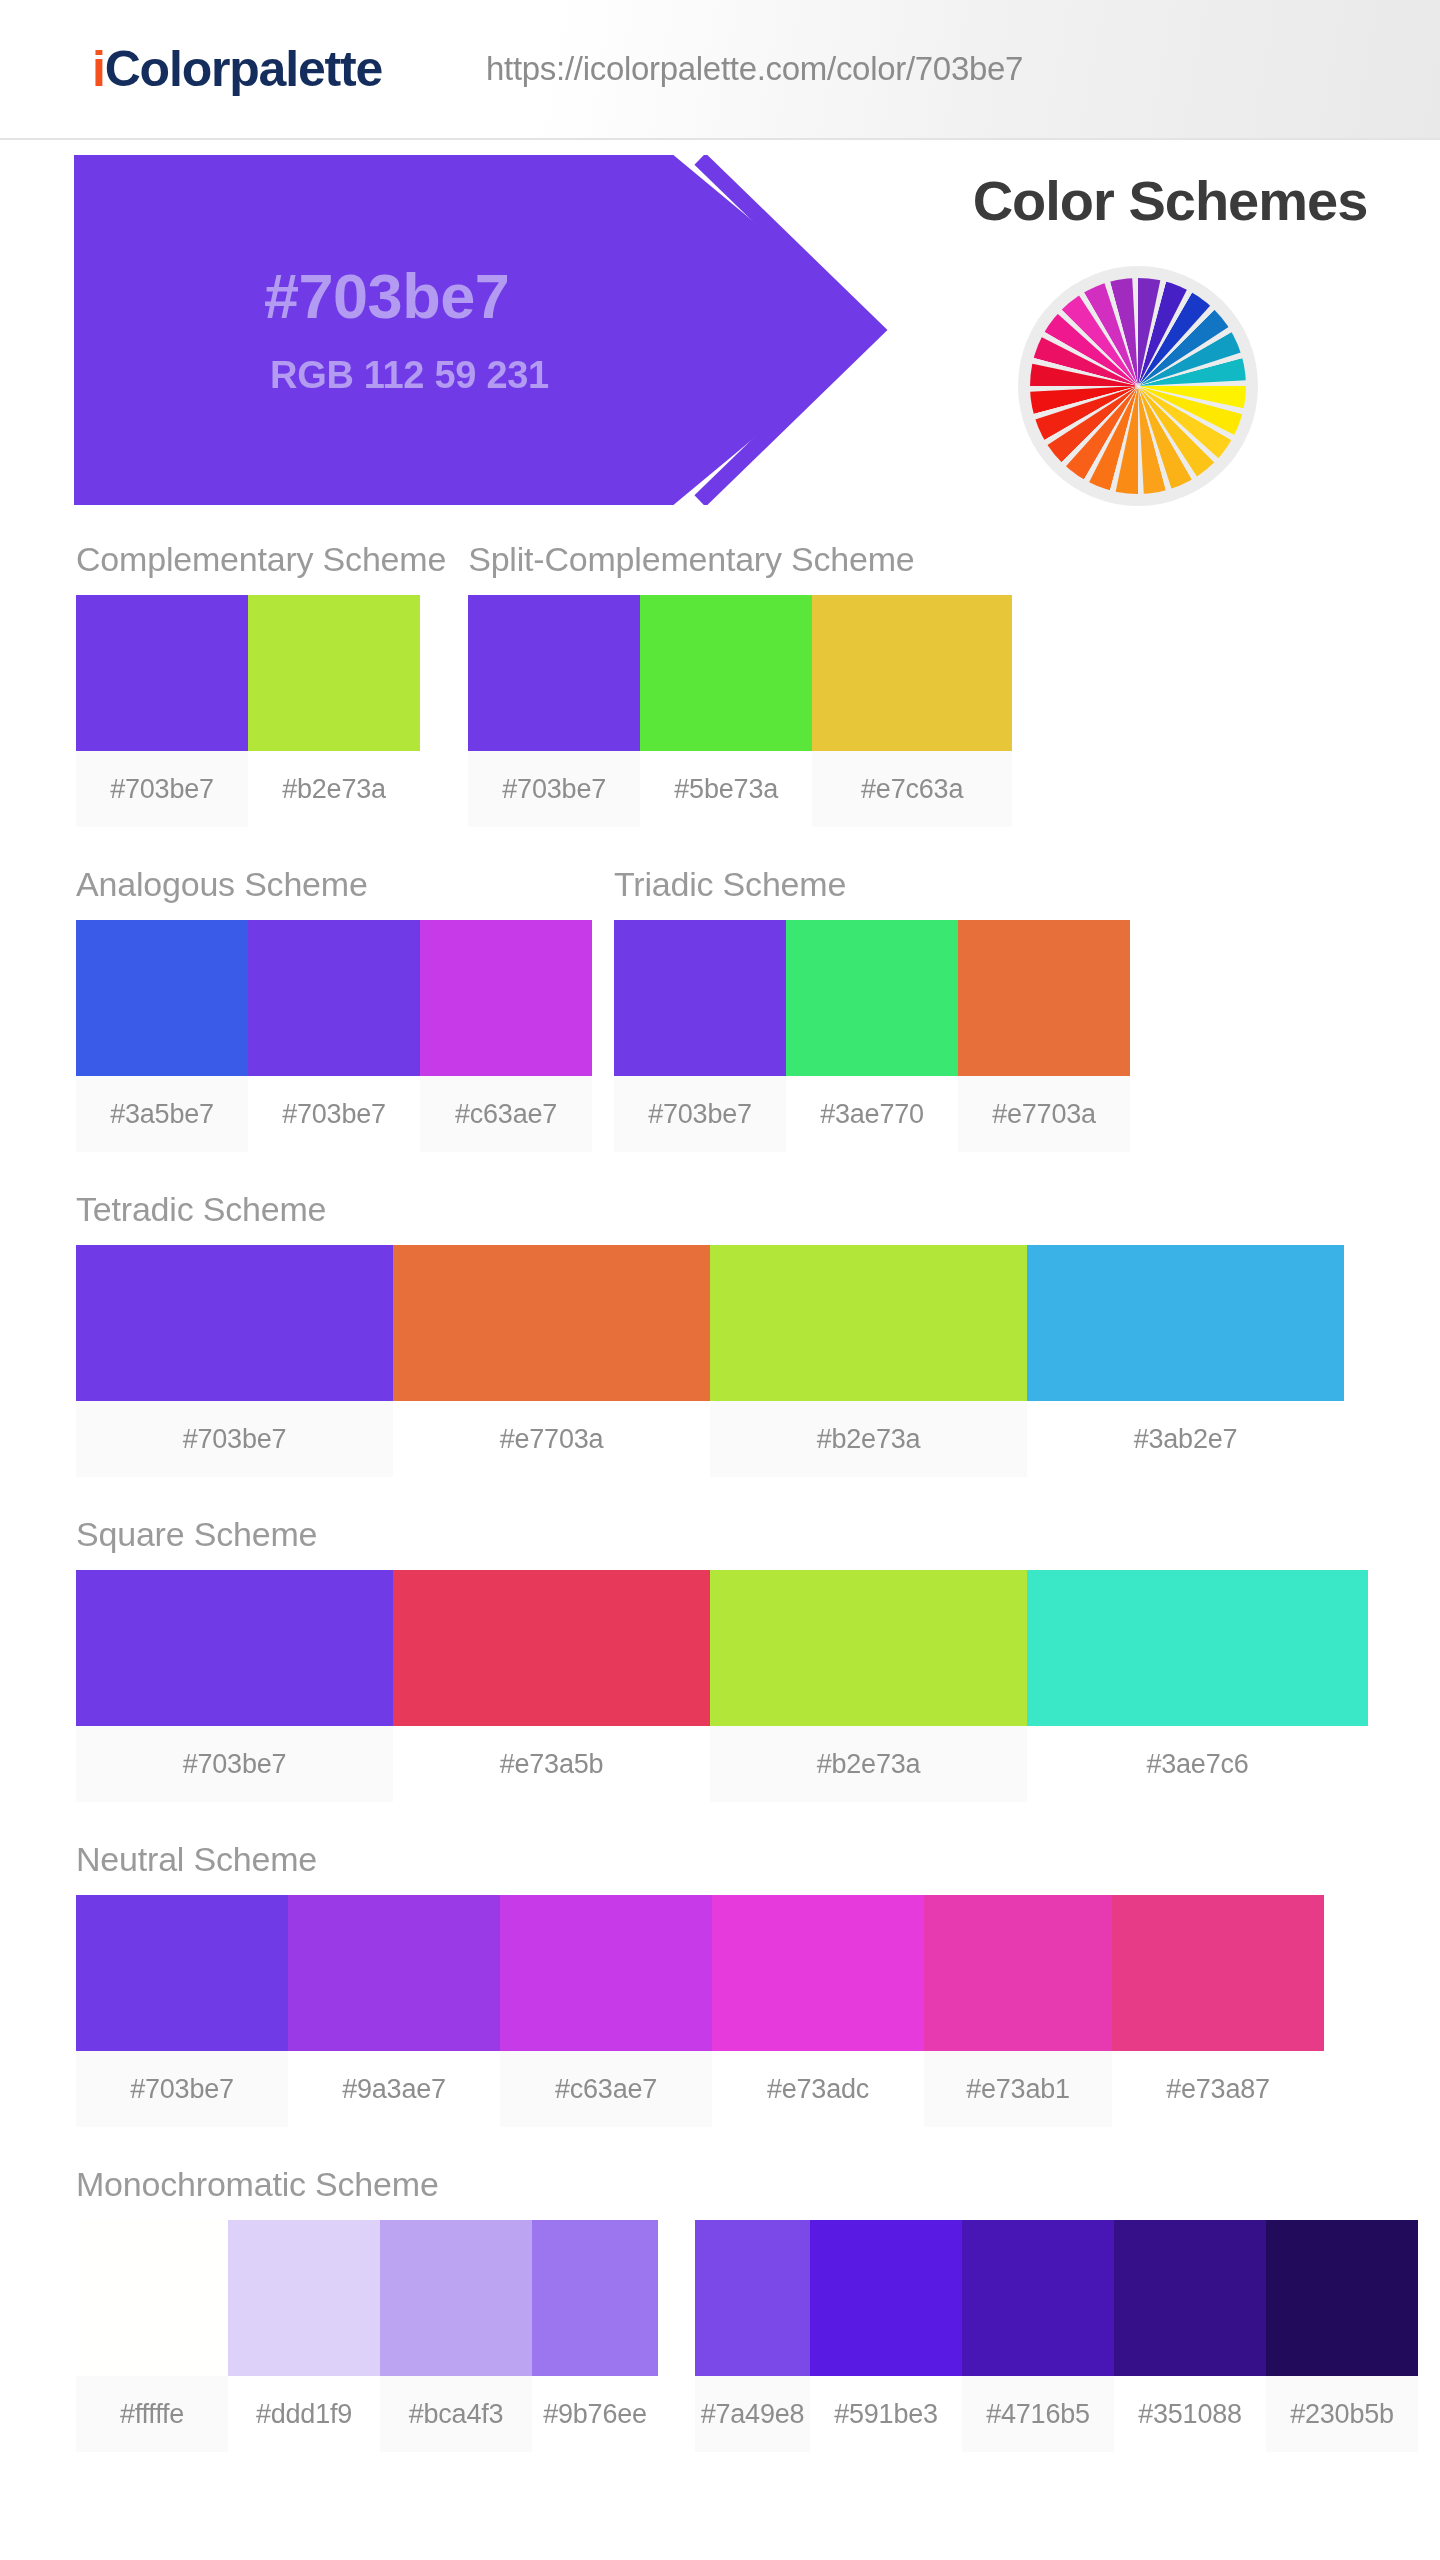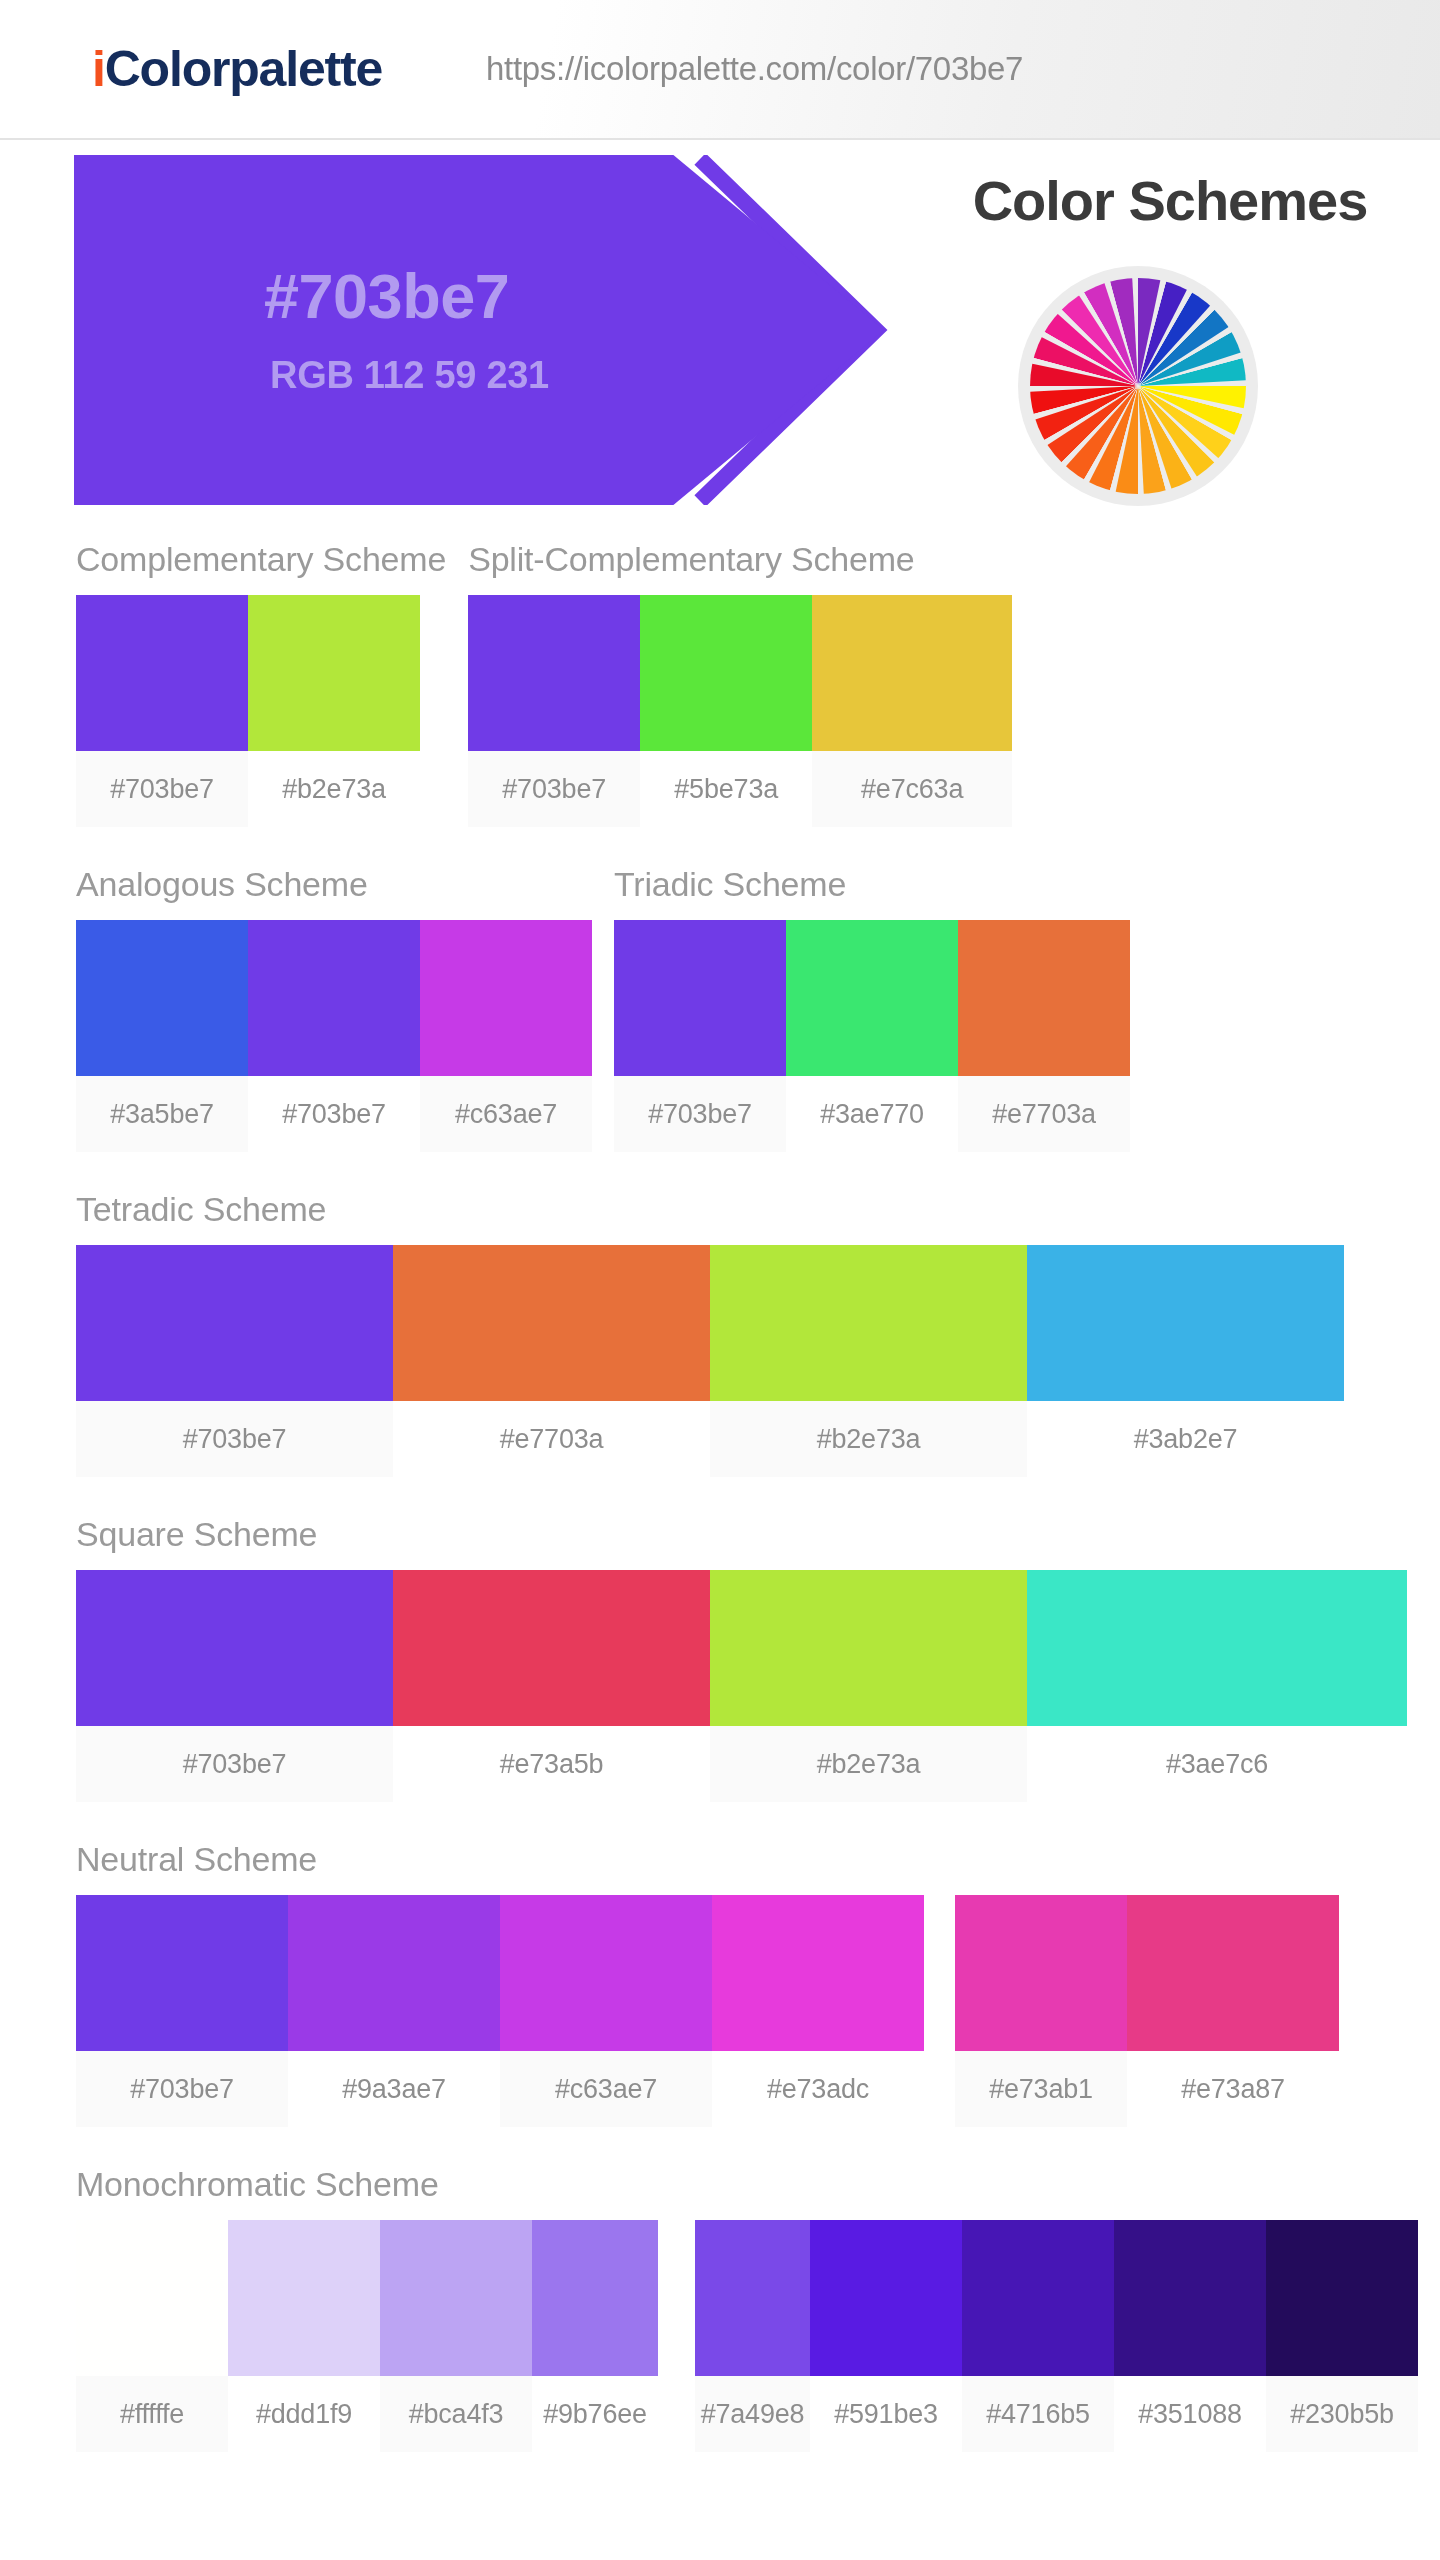--- a/index.html
+++ b/index.html
@@ -353,21 +353,21 @@
               <div class="swatch-label alt">#703be7</div>
             </div>
             <div class="swatch-col" style="width: 317px;">
               <div class="swatch-chip" style="background: rgb(231, 58, 91);"></div>
               <div class="swatch-label">#e73a5b</div>
             </div>
             <div class="swatch-col" style="width: 317px;">
               <div class="swatch-chip" style="background: rgb(178, 231, 58);"></div>
               <div class="swatch-label alt">#b2e73a</div>
             </div>
-            <div class="swatch-col" style="width: 380px;">
+            <div class="swatch-col" style="width: 341px;">
               <div class="swatch-chip" style="background: rgb(58, 231, 198);"></div>
               <div class="swatch-label">#3ae7c6</div>
             </div>
           </div>
         </div>
       </div>
       <div class="section-gap"></div>
       <div class="row">
         <div class="scheme">
           <div class="scheme-title">Neutral Scheme</div>
@@ -381,21 +381,21 @@
               <div class="swatch-label">#9a3ae7</div>
             </div>
             <div class="swatch-col" style="width: 212px;">
               <div class="swatch-chip" style="background: rgb(198, 58, 231);"></div>
               <div class="swatch-label alt">#c63ae7</div>
             </div>
             <div class="swatch-col" style="width: 212px;">
               <div class="swatch-chip" style="background: rgb(231, 58, 220);"></div>
               <div class="swatch-label">#e73adc</div>
             </div>
-            <div class="swatch-col" style="width: 172px; margin-left: 31px;">
+            <div class="swatch-col" style="width: 188px;">
               <div class="swatch-chip" style="background: rgb(231, 58, 177);"></div>
               <div class="swatch-label alt">#e73ab1</div>
             </div>
             <div class="swatch-col" style="width: 212px;">
               <div class="swatch-chip" style="background: rgb(231, 58, 135);"></div>
               <div class="swatch-label">#e73a87</div>
             </div>
           </div>
         </div>
       </div>

